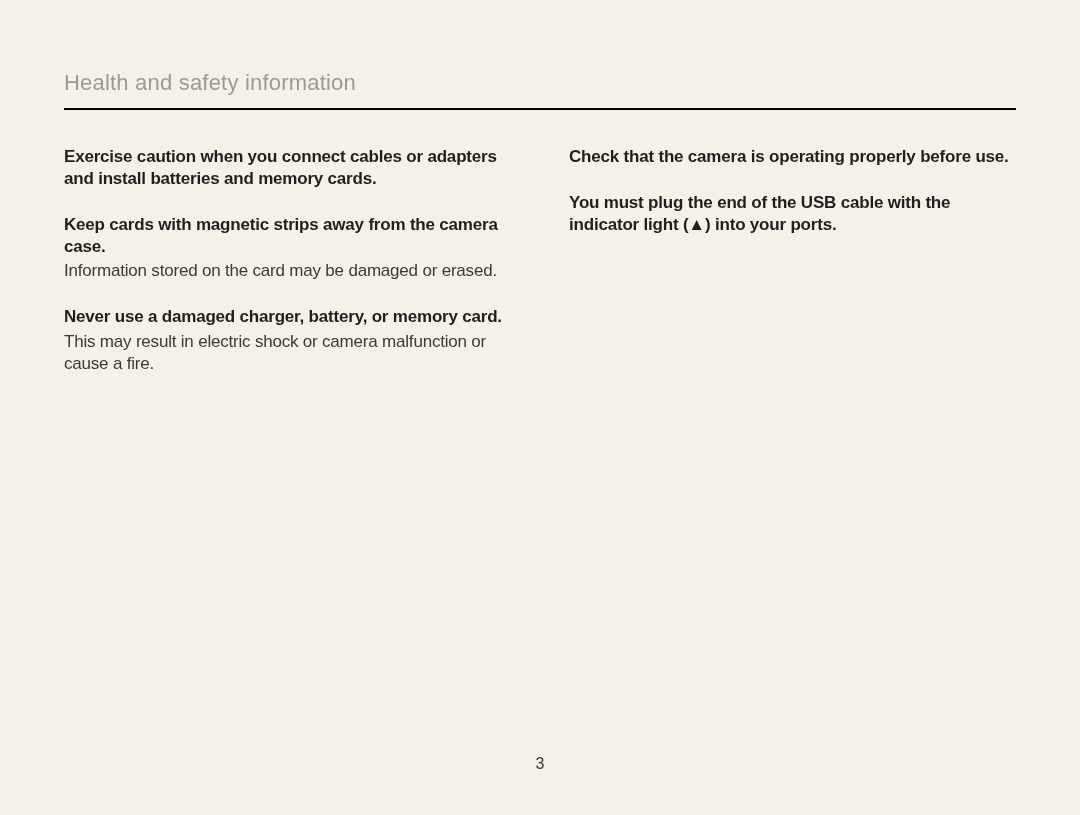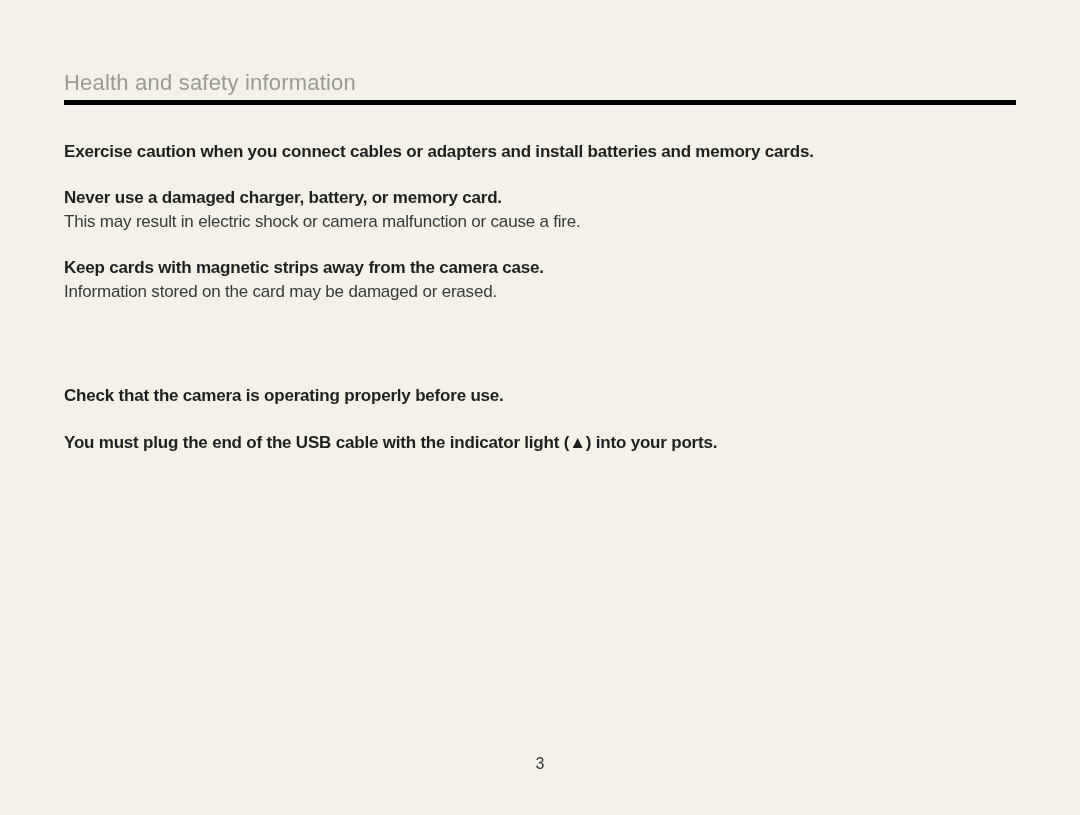--- a/index.html
+++ b/index.html
@@ -19,29 +19,28 @@
       width: 1080px;
       height: 815px;
       background: #f3f1e8;
       padding: 70px 64px 40px 64px;
     }
     .page-header {
       color: #9b9b93;
       font-size: 22px;
       font-weight: 300;
       letter-spacing: 0.2px;
-      border-bottom: 5px solid #000000;
-      padding-bottom: 4px;
+      border-bottom: 2px solid #000000;
+      padding-bottom: 12px;
       margin-bottom: 36px;
       font-stretch: condensed;
     }
     .columns {
       display: flex;
       gap: 58px;
-      flex-direction: column;
     }
     .col {
       flex: 1;
       min-width: 0;
     }
     .block {
       margin-bottom: 24px;
     }
     .heading {
       font-weight: 700;
@@ -77,27 +76,27 @@
 
   <div class="columns">
 
     <div class="col">
 
       <div class="block">
         <div class="heading">Exercise caution when you connect cables or adapters and install batteries and memory cards.</div>
       </div>
 
       <div class="block">
-        <div class="heading">Never use a damaged charger, battery, or memory card.</div>
-        <div class="body">This may result in electric shock or camera malfunction or cause a fire.</div>
+        <div class="heading">Keep cards with magnetic strips away from the camera case.</div>
+        <div class="body">Information stored on the card may be damaged or erased.</div>
       </div>
 
       <div class="block">
-        <div class="heading">Keep cards with magnetic strips away from the camera case.</div>
-        <div class="body">Information stored on the card may be damaged or erased.</div>
+        <div class="heading">Never use a damaged charger, battery, or memory card.</div>
+        <div class="body">This may result in electric shock or camera malfunction or cause a fire.</div>
       </div>
 
     </div>
 
     <div class="col">
 
       <div class="block">
         <div class="heading">Check that the camera is operating properly before use.</div>
       </div>
 

